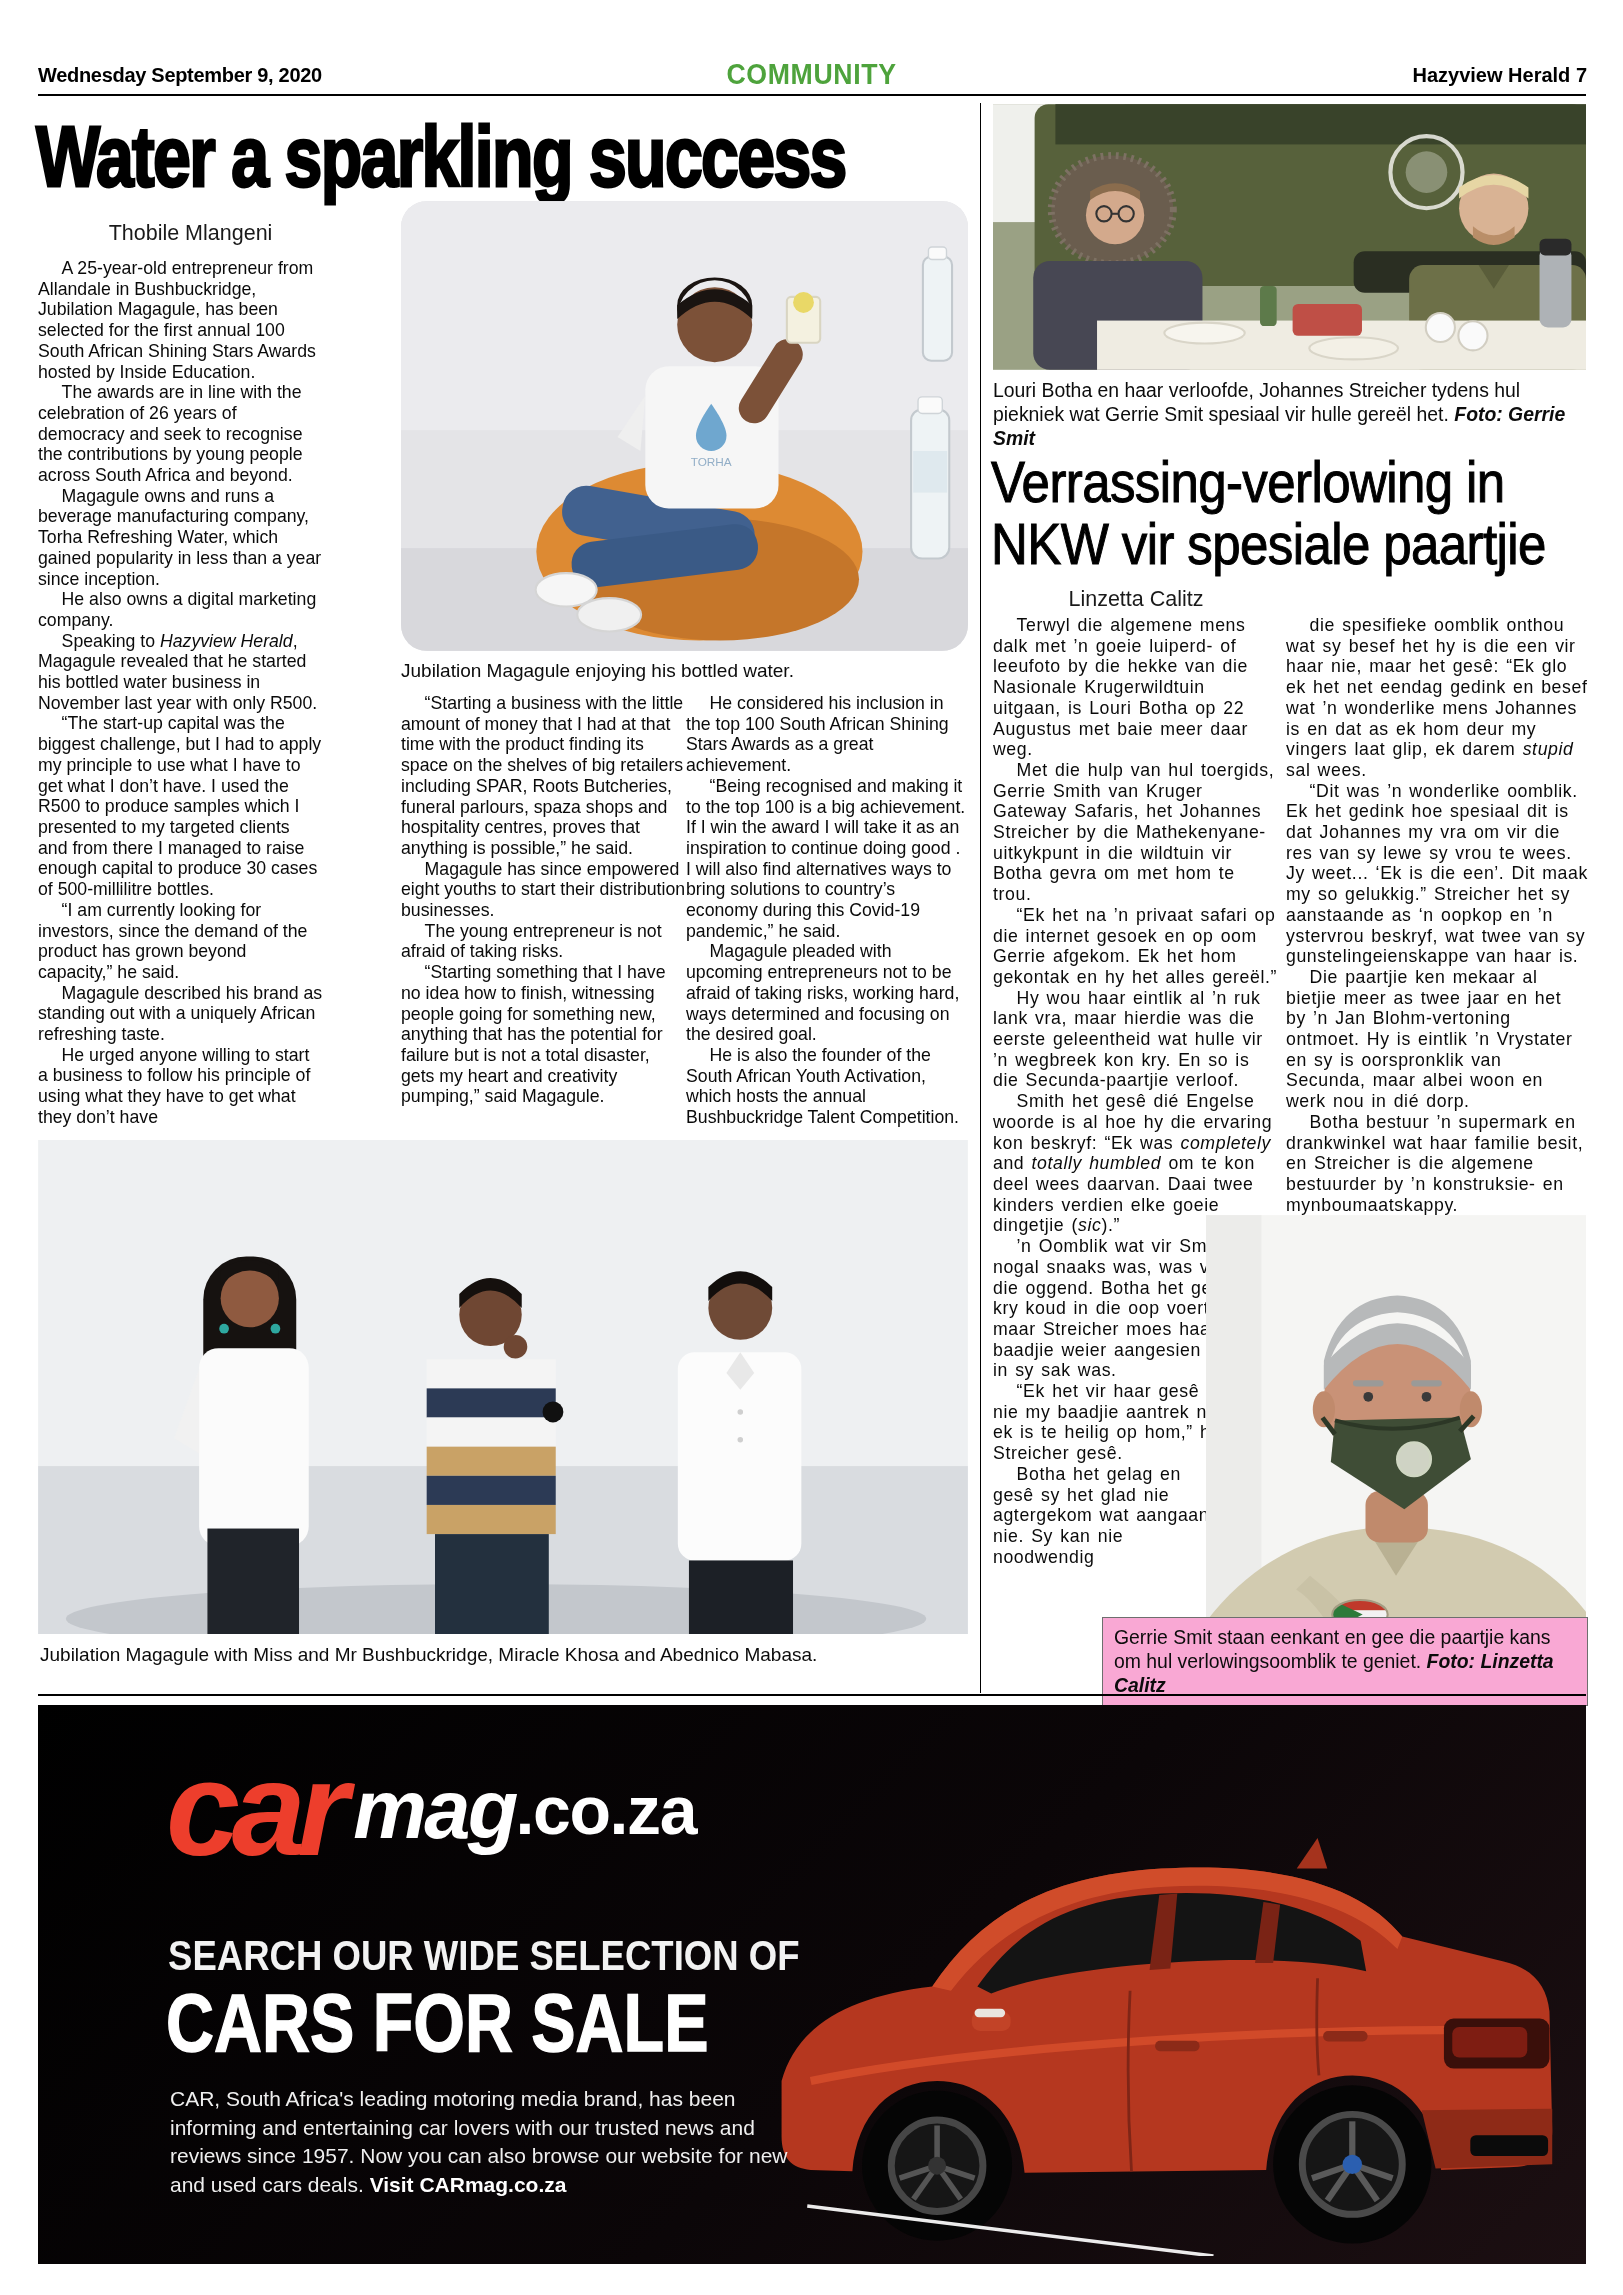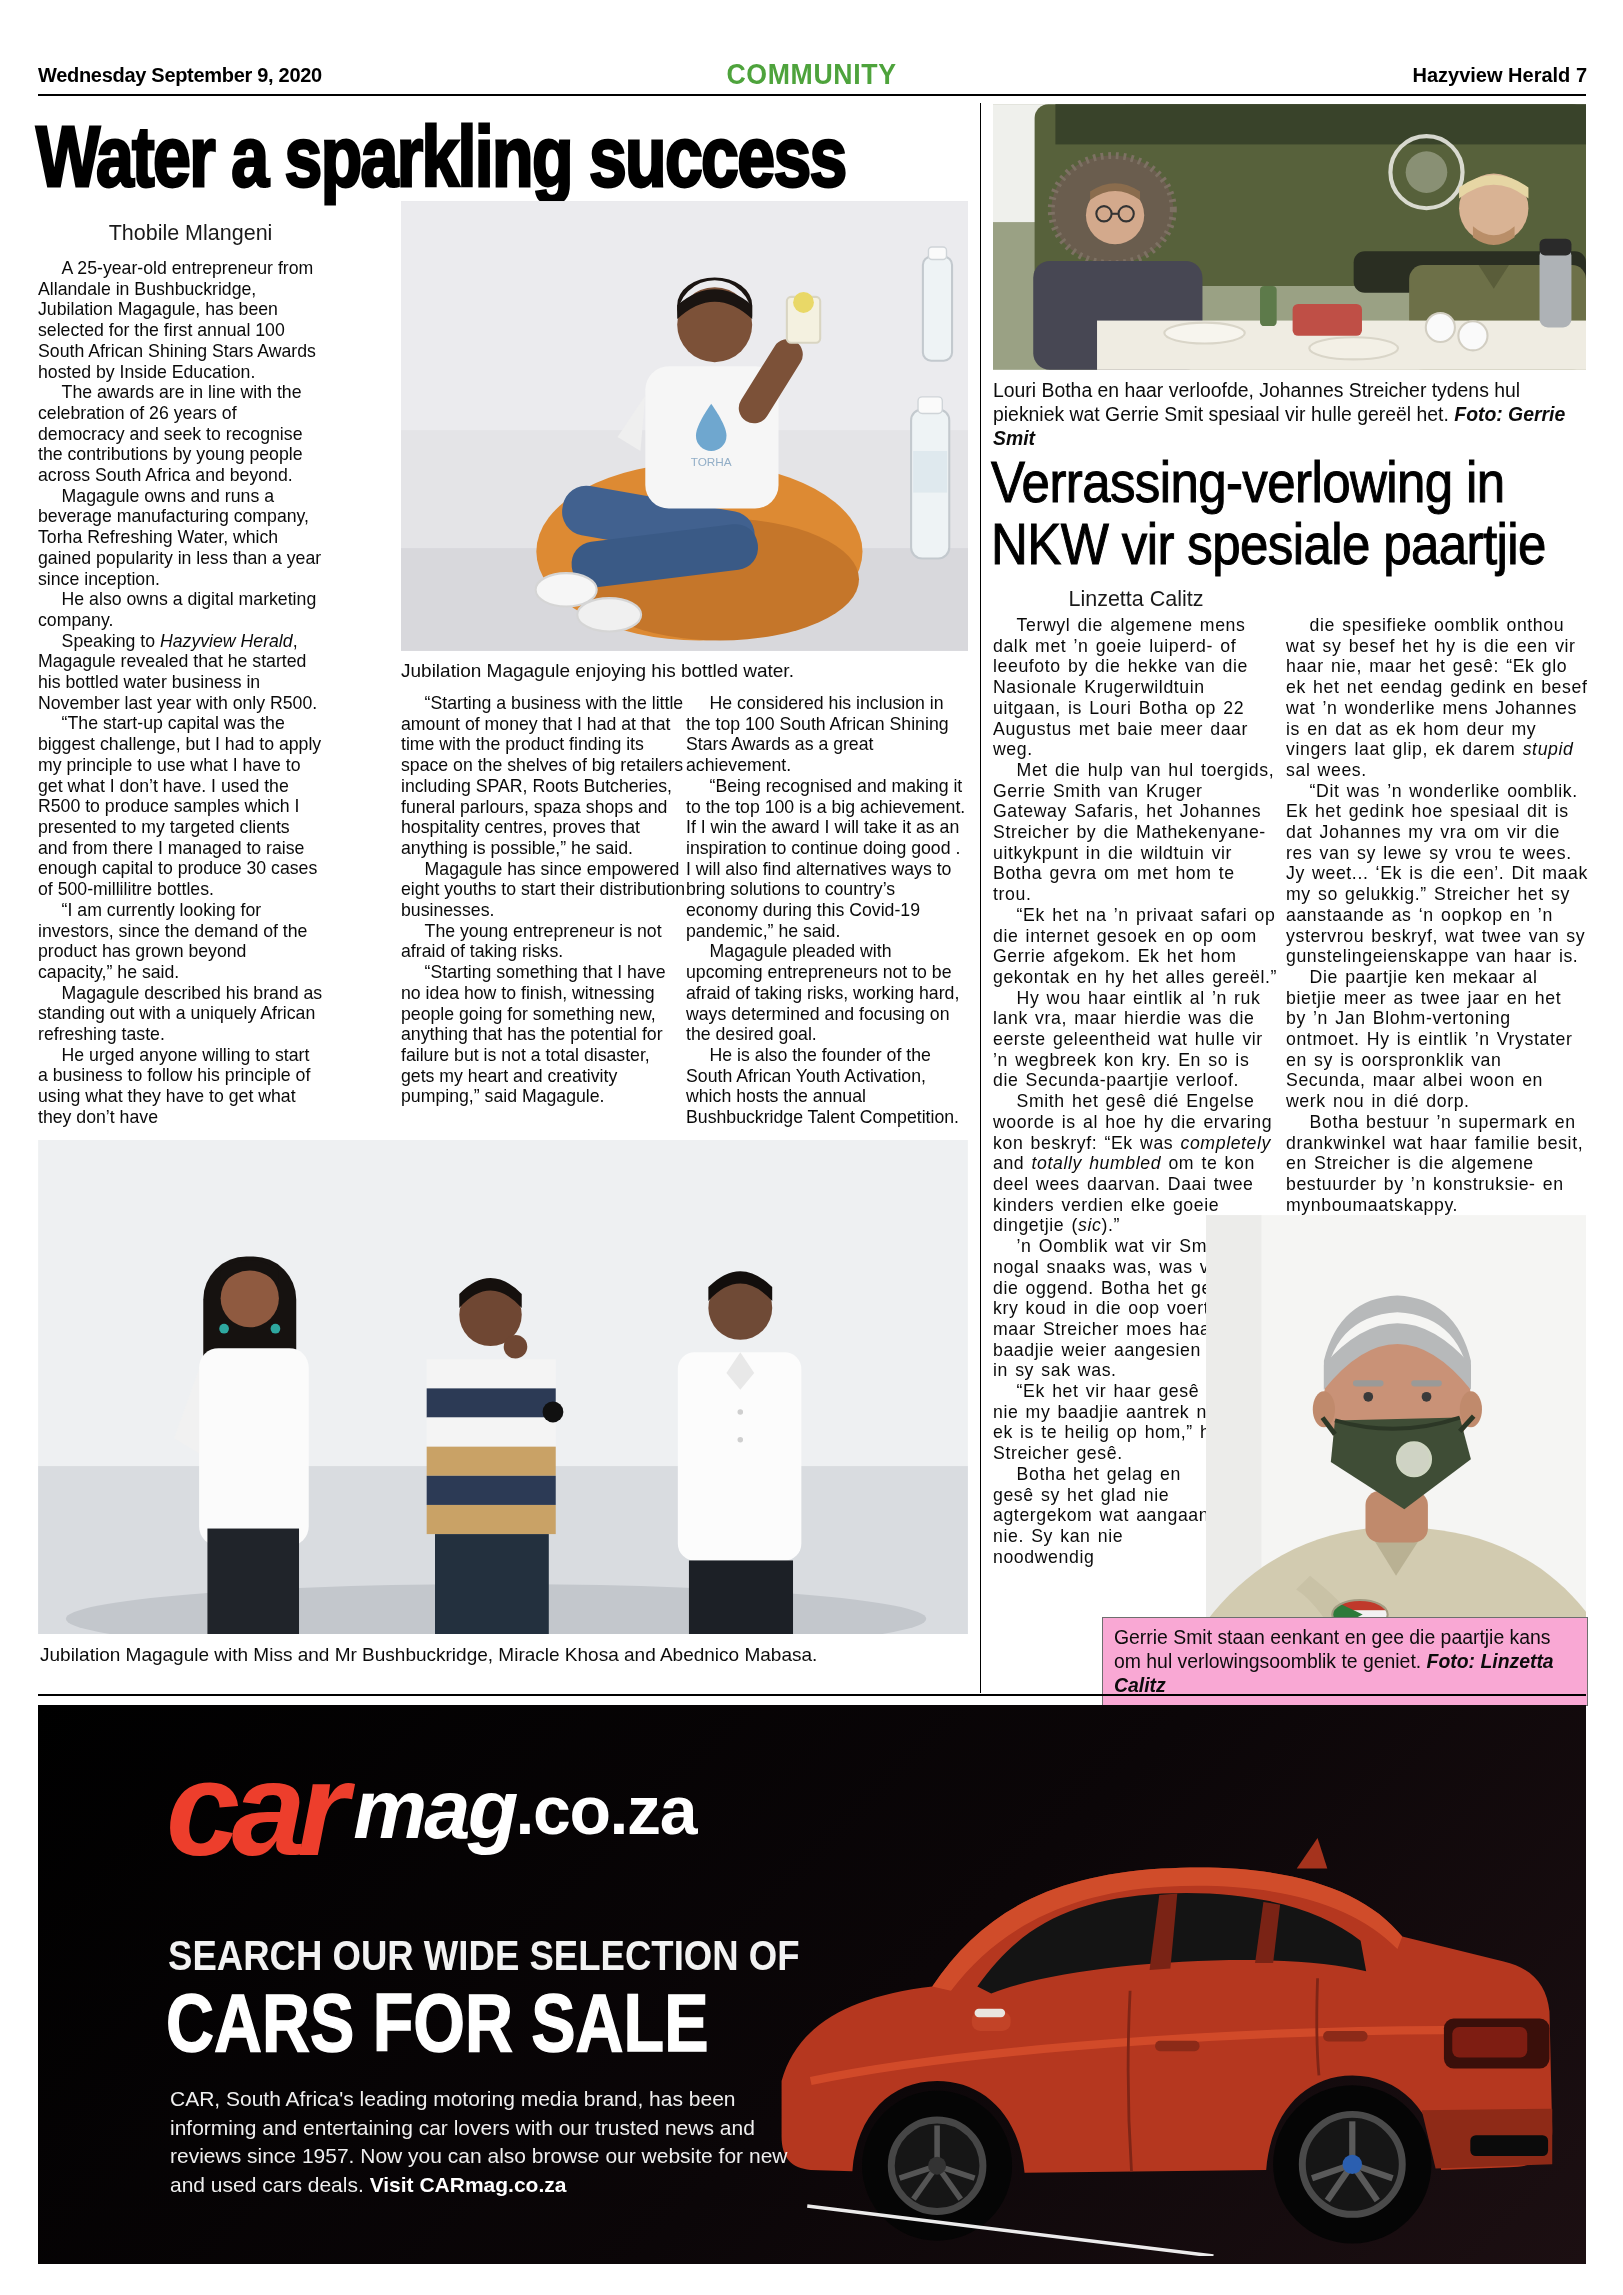--- a/index.html
+++ b/index.html
@@ -64,21 +64,21 @@
   <span style="color:#4EA33C;">COMMUNITY</span>
 </div>
 <div class="abs hdr-mast">Hazyview Herald 7</div>
 <div class="abs rule-h" style="left:38px;top:94px;width:1548px;"></div>
 
 <div class="abs headline1">
   <span>Water a sparkling success</span>
 </div>
 <div class="abs byline" style="left:38px;top:221px;width:305px;">Thobile Mlangeni</div>
 
-<div class="abs photo" style="left:401px;top:201px;width:567px;height:450px;">
+<div class="abs photo" style="left:401px;top:201px;width:567px;height:450px;border-radius:26px;">
   <svg width="567" height="450" viewBox="0 0 817 648">
     <rect width="817" height="648" fill="#e4e4e7"></rect>
     <rect y="0" width="817" height="330" fill="#ebebee"></rect>
     <rect y="500" width="817" height="148" fill="#d8d8dc"></rect>
 
     <g>
       <rect x="735" y="300" width="55" height="215" rx="16" fill="#eef3f5" stroke="#c3c9ce" stroke-width="3"></rect>
       <rect x="745" y="282" width="35" height="24" rx="6" fill="#fafafa" stroke="#cfd4d8" stroke-width="2"></rect>
       <rect x="738" y="360" width="49" height="60" fill="#dfe9ee"></rect>
       <rect x="752" y="80" width="42" height="150" rx="12" fill="#eef3f5" stroke="#c3c9ce" stroke-width="3"></rect>

